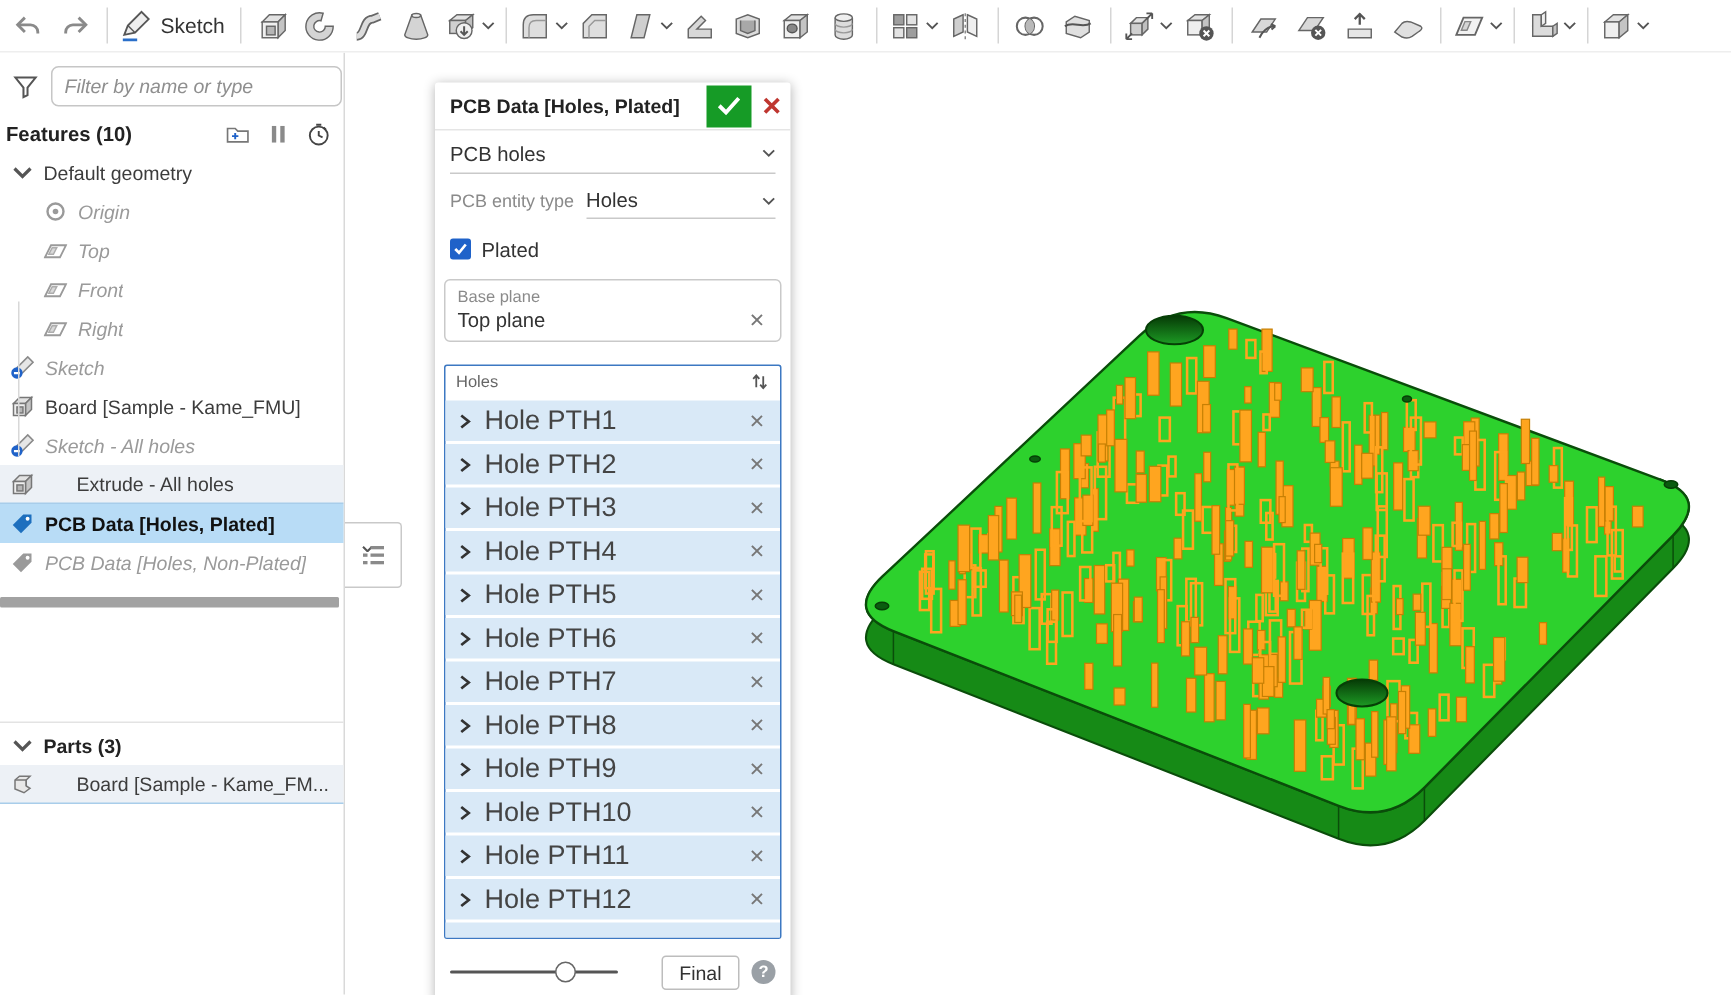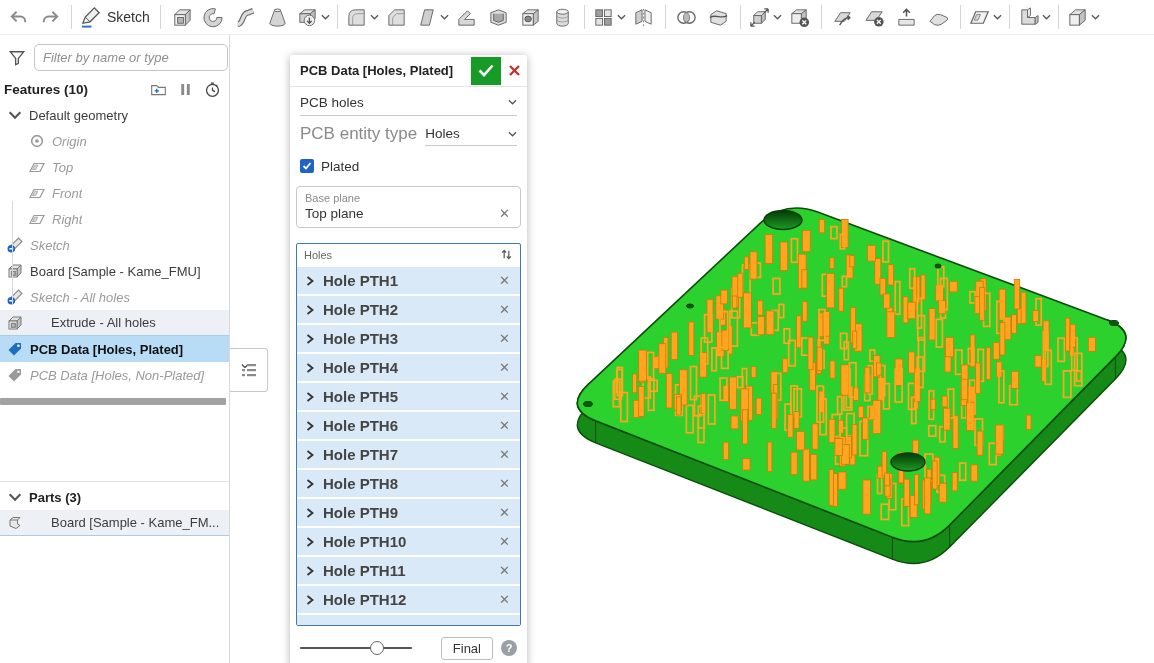--- a/index.html
+++ b/index.html
@@ -57,38 +57,38 @@
   
   #dialog { position:absolute; left:290px; top:55px; width:237px; background:#fff; z-index:40;
     box-shadow:0 1px 8px rgba(0,0,0,.3); border-radius:2px; padding-bottom:8px; }
   #dlg-header { display:flex; align-items:center; height:32px; padding-left:10px; border-bottom:1px solid #e5e5e5; }
   #dlg-title { font-weight:bold; font-size:13px; color:#222; flex:1; white-space:nowrap; }
   #dlg-check { width:30px; height:28px; background:#169b26; display:flex; align-items:center; justify-content:center; cursor:pointer; flex:none; }
   #dlg-close { width:26px; height:28px; display:flex; align-items:center; justify-content:center; cursor:pointer; flex:none; }
   .dlg-select { display:flex; align-items:center; height:27px; margin:2px 10px 0 10px; border-bottom:1px solid #c9c9c9; cursor:pointer; }
   .dlg-select .val { flex:1; font-size:13.5px; color:#333; }
   .dlg-row { display:flex; align-items:center; margin:4px 10px 0 10px; height:28px; }
-  .dlg-lbl { font-size:17px; color:#8a8a8a; margin-right:8px; flex:none; }
+  .dlg-lbl { font-size:12px; color:#8a8a8a; margin-right:8px; flex:none; }
   .dlg-select.inline { flex:1; margin:0; height:24px; }
   #plated-row { display:flex; align-items:center; margin:6px 10px 2px 10px; height:24px; cursor:pointer; }
   #plated-box { width:14px; height:14px; background:#1f62c9; border-radius:2px; margin-right:7px;
     display:flex; align-items:center; justify-content:center; flex:none; }
   #plated-box svg { width:10px; height:10px; }
   #base-plane-box { margin:8px 6px 15px 6px; border:1px solid #c9c9c9; border-radius:4px; padding:5px 8px 6px 8px; }
   #base-plane-box .mini { font-size:11px; color:#8a8a8a; }
   #base-plane-box .rowv { display:flex; align-items:center; margin-top:2px; }
   #base-plane-box .rowv .val { flex:1; font-size:13.5px; color:#333; }
   .x-btn { color:#777; font-size:13px; cursor:pointer; padding:0 2px; flex:none; }
   #holes-box { margin:8px 6px 0 6px; border:1px solid #3c78c2; border-radius:2px; background:#fff; }
   #holes-hdr { display:flex; align-items:center; height:21px; padding:0 7px; }
   #holes-hdr .t { flex:1; font-size:11px; color:#666; }
   #holes-hdr svg { width:13px; height:13px; cursor:pointer; }
   .hole-row { display:flex; align-items:center; height:27px; background:#d9e9f7; margin-top:2px; padding:0 8px; cursor:pointer; }
   .hole-row svg.chev { width:10px; height:10px; flex:none; margin-right:8px; }
-  .hole-row .t { flex:1; font-size:15px; color:#444; white-space:nowrap;font-weight:bold; }
+  .hole-row .t { flex:1; font-size:18px; color:#444; white-space:nowrap; }
   #holes-tail { height:10px; background:#d9e9f7; margin-top:2px; }
   #dlg-footer { display:flex; align-items:center; margin:10px 10px 0 10px; height:24px; }
   #slider { position:relative; width:112px; height:14px; flex:none; cursor:pointer; }
   #slider .track { position:absolute; left:0; right:0; top:6px; height:2px; background:#555; border-radius:1px; }
   #slider .handle { position:absolute; top:0; left:69%; width:14px; height:14px; margin-left:-7px;
     background:#fff; border:1.5px solid #666; border-radius:50%; }
   #final-btn { margin-left:auto; border:1px solid #bdbdbd; border-radius:3px; background:#fff;
     font-size:13px; color:#333; padding:3px 11px; cursor:pointer; font-family:"Liberation Sans", sans-serif; }
   #help-btn { width:16px; height:16px; border-radius:50%; background:#9aa0a6; color:#fff; font-size:11px;
     font-weight:bold; display:flex; align-items:center; justify-content:center; margin-left:8px; cursor:pointer; flex:none; }

